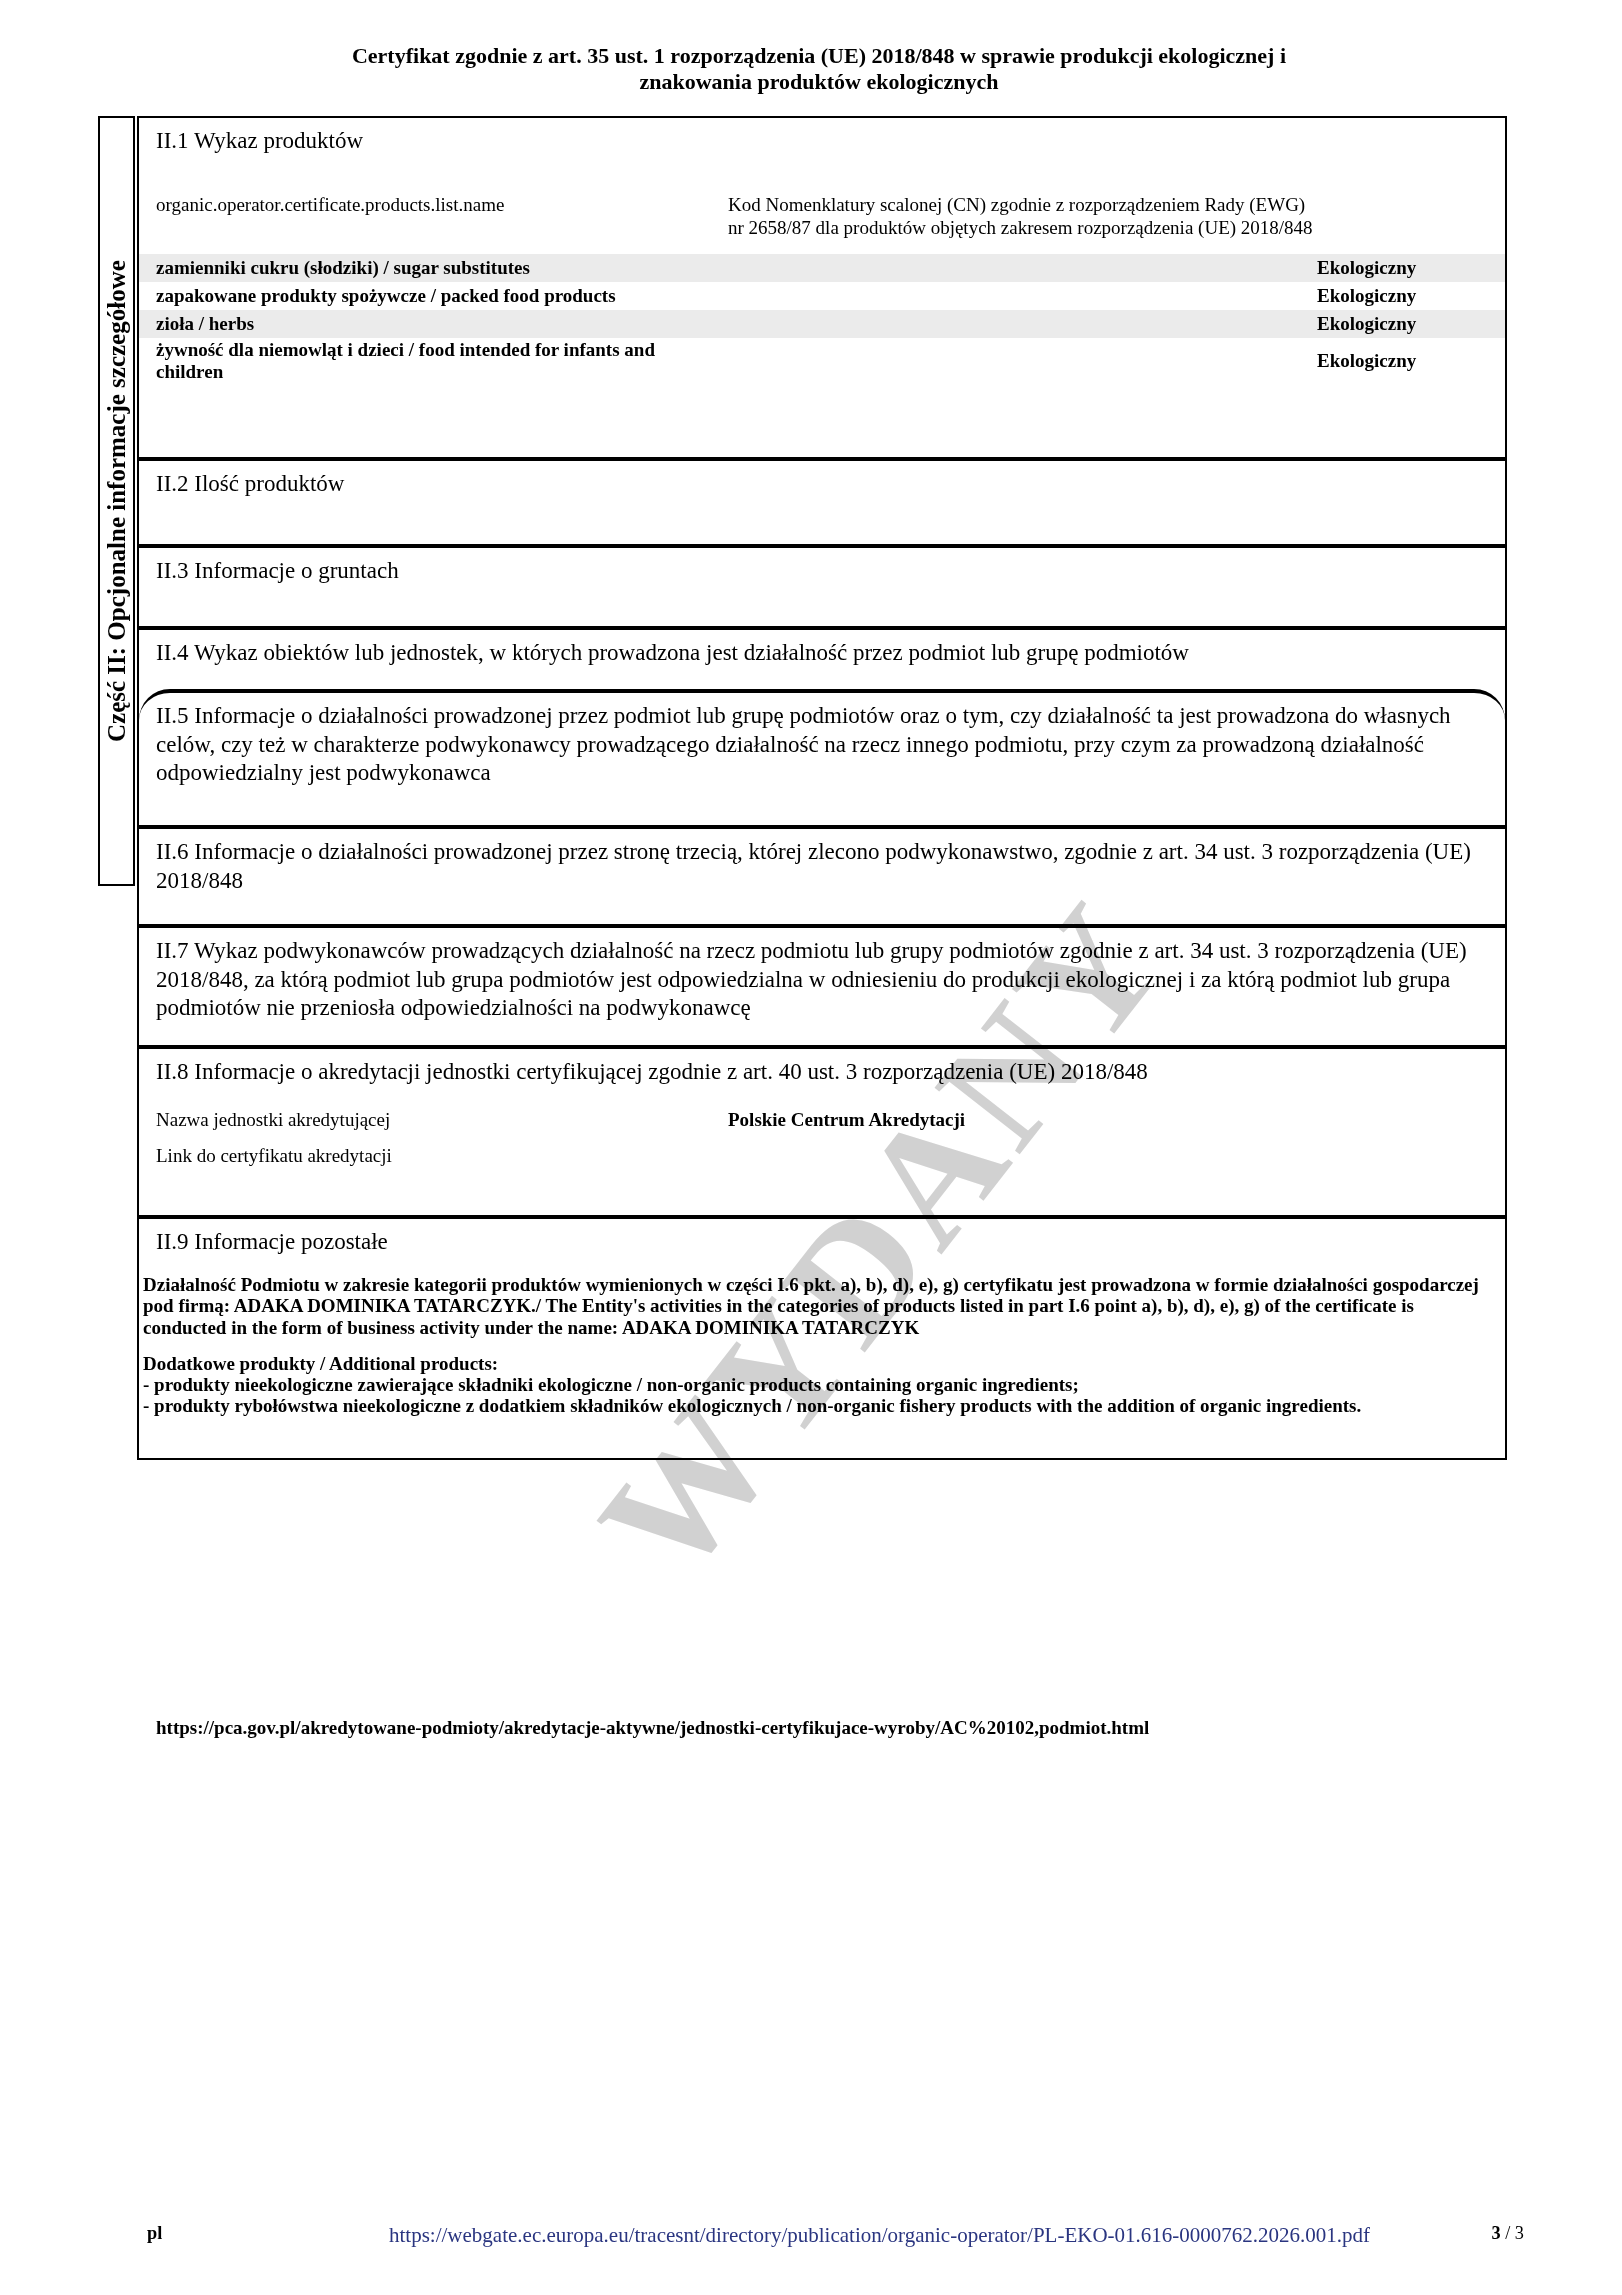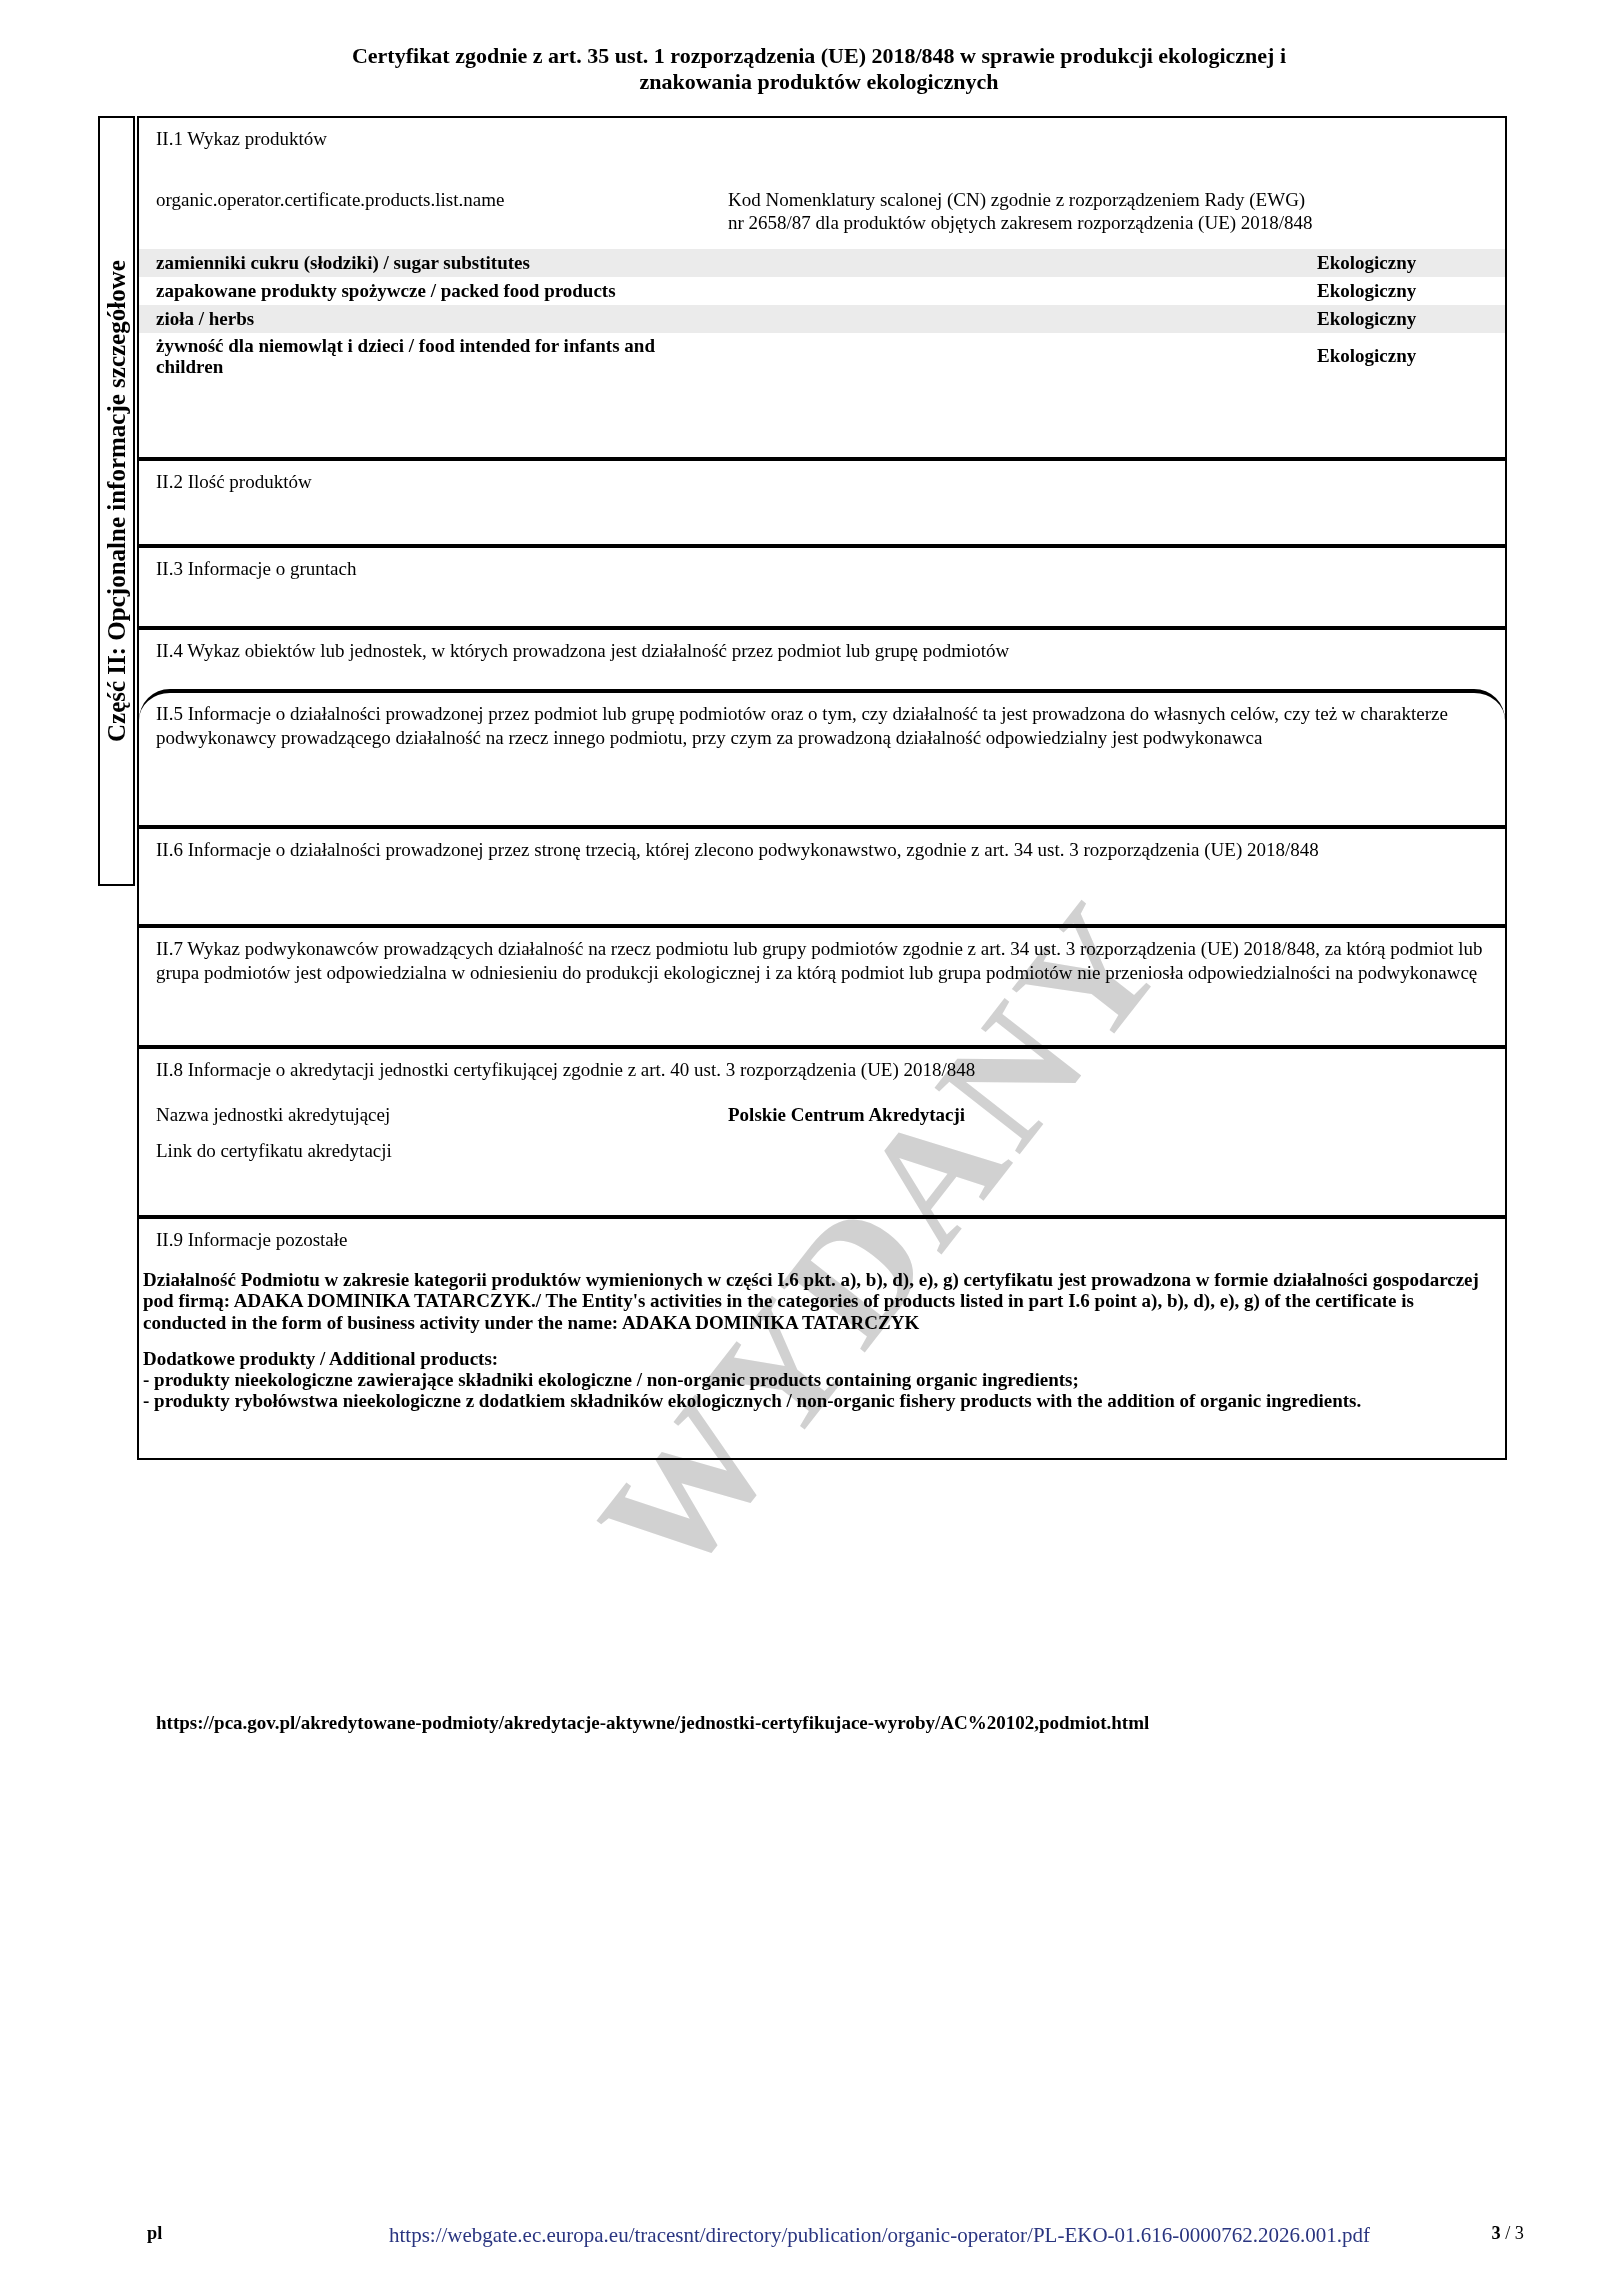--- a/index.html
+++ b/index.html
@@ -52,21 +52,21 @@
   .main-box{
     position:absolute; left:137px; top:116px;
     width:1370px; height:1344px;
     border:2.6px solid #000; box-sizing:border-box;
     z-index:1; background:transparent;
   }
   .sec{box-sizing:border-box; position:relative;}
   .sec + .sec{border-top:4.6px solid #000;}
   .sec-heading{
     padding:9.2px 17px 0 17px;
-    font-size:19px; line-height:1.24;
+    font-size:23px; line-height:1.24;
   }
   .s1{height:339px;}
   .s2{height:87px;}
   .s3{height:82px;}
   .s4{height:63px;}
   .s5{height:136px;border-radius:31px;}
   .s6{height:99px;}
   .s7{height:121px;}
   .s8{height:170px;}
   .s9{height:241px;}

